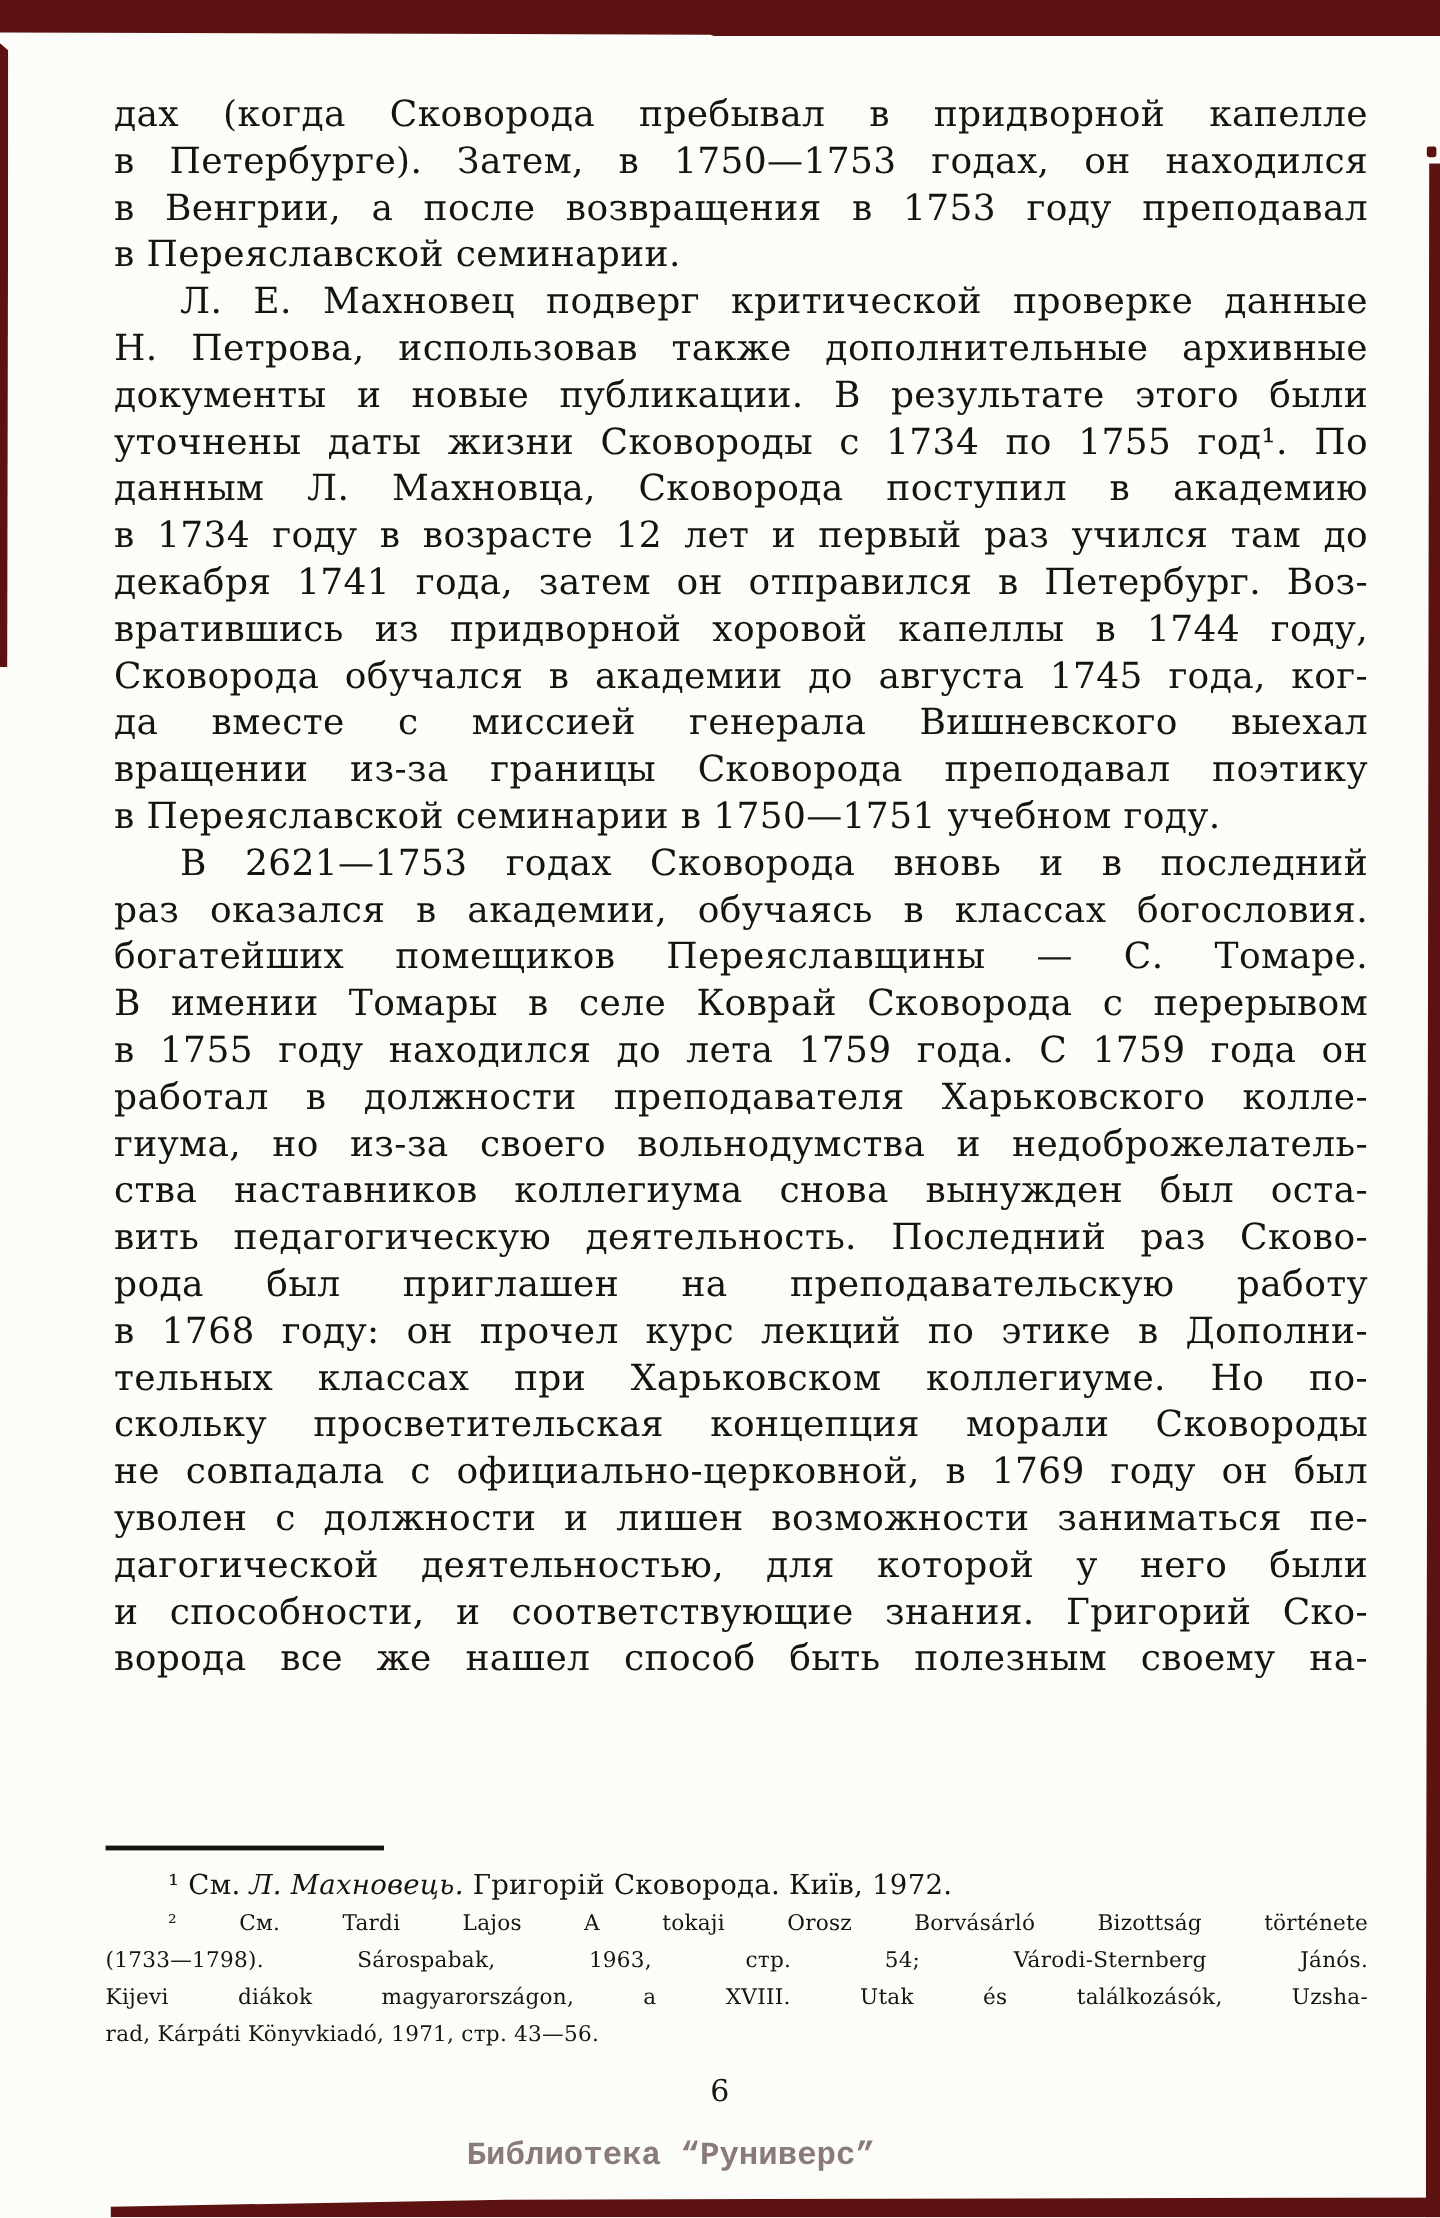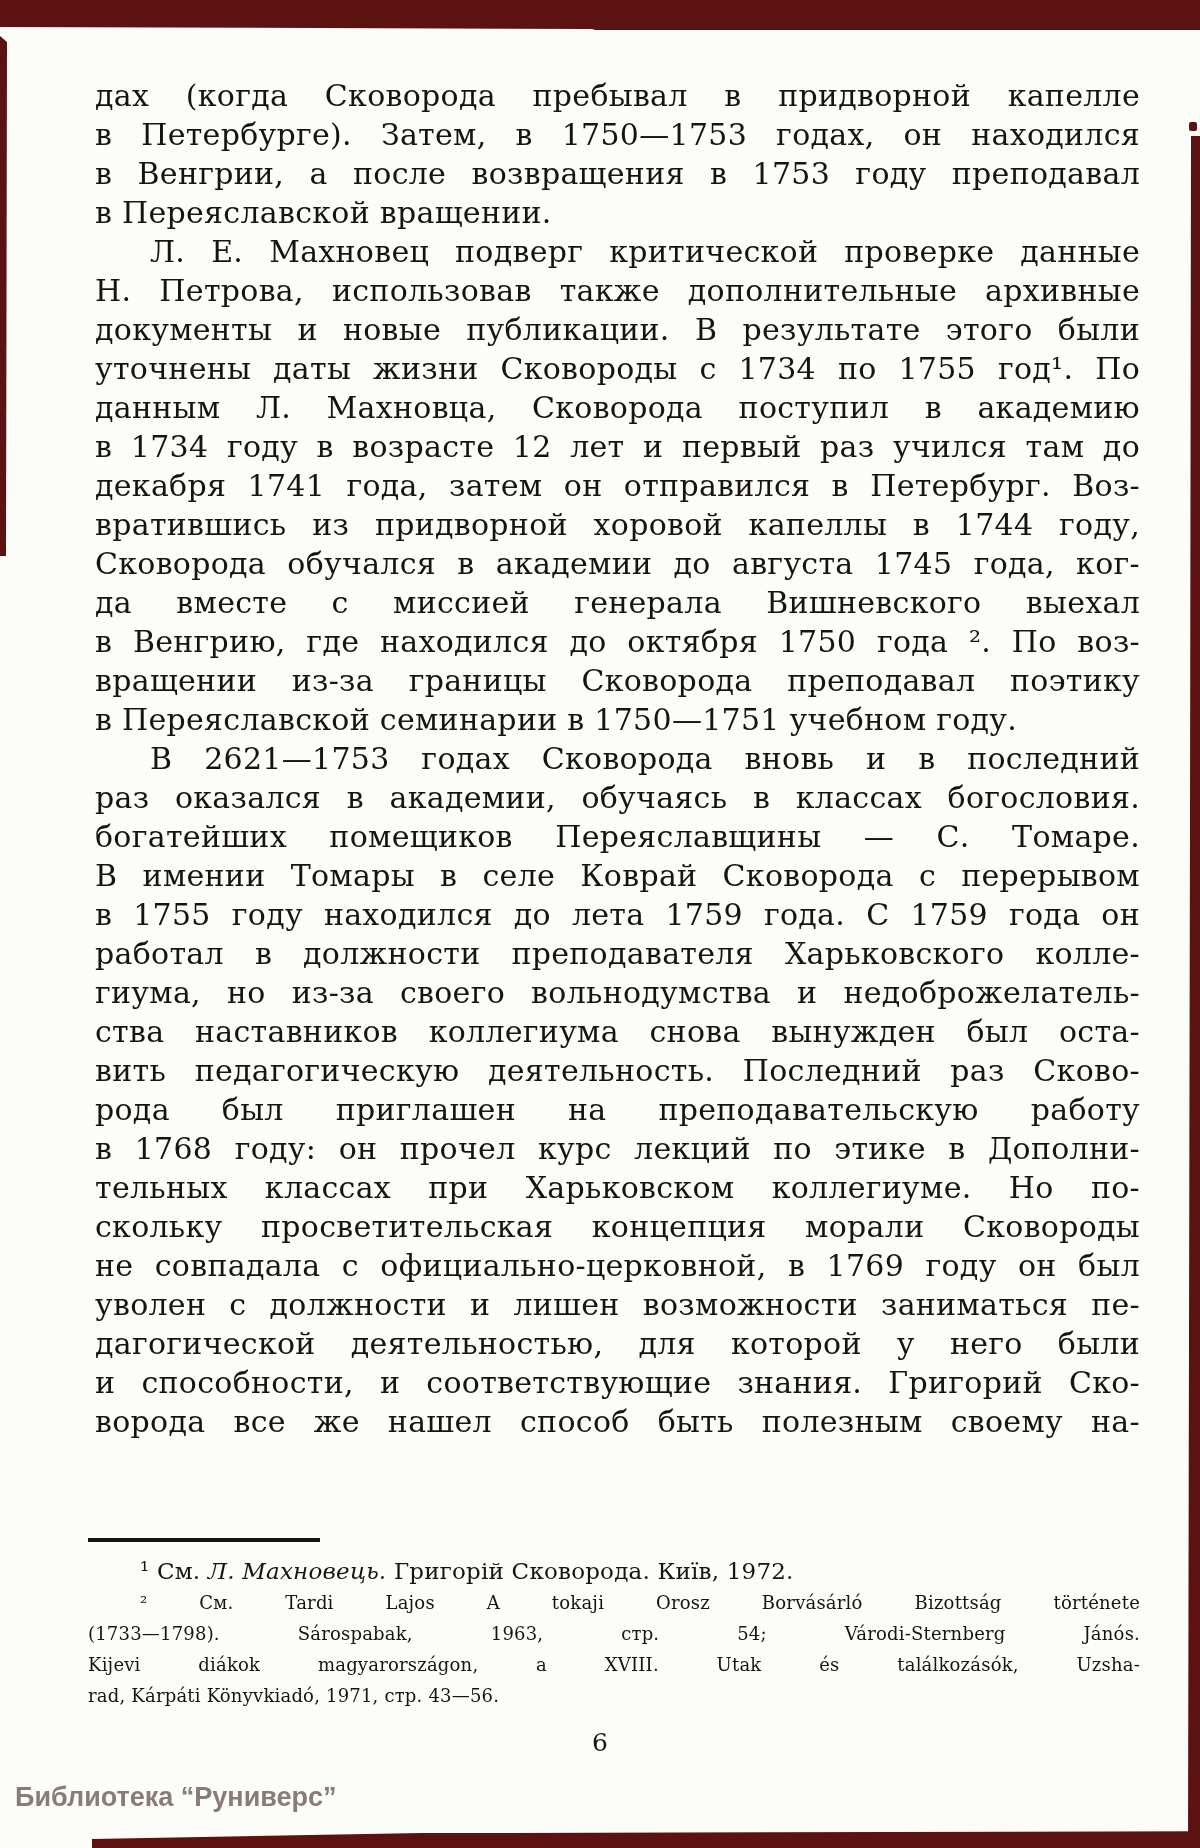--- a/index.html
+++ b/index.html
@@ -40,51 +40,50 @@
   .fnsep{position:absolute;left:88px;top:1538px;width:232px;height:4px;background:var(--ink,#171310);}
   .footnotes{position:absolute;left:88px;top:1556px;width:1052px;}
   .footnotes .line{height:31px;line-height:31px;font-size:18px;letter-spacing:.2px;}
   .footnotes .fline{height:31px;line-height:31px;font-size:23px;letter-spacing:.2px;overflow:hidden;}
   .footnotes .ind{padding-left:52px;}
   .footnotes i{font-style:italic;margin-top:37px;}
 
   .pagenum{position:absolute;left:0;top:1728px;width:1200px;text-align:center;
     font-size:25px;letter-spacing:.3px;}
 
-  .watermark{position:absolute;left:15px;top:1782px;width:1118px;text-align:left;
-    font-family:Liberation Sans, sans-serif;font-weight:bold;font-size:27px;
+  .watermark{position:absolute;left:0;top:1782px;width:1118px;text-align:center;
+    font-family:Liberation Mono, monospace;font-weight:bold;font-size:27px;
     color:var(--wm,#8a7b79);}
 </style>
 </head>
 <body style="--edge: #5c1210; --paper: #fcfdf8; --ink: #171310; --wm: #8a7b79;">
 
 <div class="page">
 
   <div class="edge top"></div>
   <div class="edge left"></div>
   <div class="edge dot"></div>
   <div class="edge right"></div>
   <div class="edge bottom"></div>
 
   <div class="body">
       <div class="line jl">дах (когда Сковорода пребывал в придворной капелле</div>
       <div class="line jl">в Петербурге). Затем, в 1750—1753 годах, он находился</div>
       <div class="line jl">в Венгрии, а после возвращения в 1753 году преподавал</div>
-      <div class="line">в Переяславской вращении.</div>
+      <div class="line">в Переяславской семинарии.</div>
       <div class="line jl ind">Л. Е. Махновец подверг критической проверке данные</div>
       <div class="line jl">Н. Петрова, использовав также дополнительные архивные</div>
       <div class="line jl">документы и новые публикации. В результате этого были</div>
       <div class="line jl">уточнены даты жизни Сковороды с 1734 по 1755 год¹. По</div>
       <div class="line jl">данным Л. Махновца, Сковорода поступил в академию</div>
       <div class="line jl">в 1734 году в возрасте 12 лет и первый раз учился там до</div>
       <div class="line jl">декабря 1741 года, затем он отправился в Петербург. Воз-</div>
       <div class="line jl">вратившись из придворной хоровой капеллы в 1744 году,</div>
       <div class="line jl">Сковорода обучался в академии до августа 1745 года, ког-</div>
       <div class="line jl">да вместе с миссией генерала Вишневского выехал</div>
-      <div class="line jl">в Венгрию, где находился до октября 1750 года ². По воз-</div>
       <div class="line jl">вращении из-за границы Сковорода преподавал поэтику</div>
       <div class="line">в Переяславской семинарии в 1750—1751 учебном году.</div>
       <div class="line jl ind">В 2621—1753 годах Сковорода вновь и в последний</div>
       <div class="line jl">раз оказался в академии, обучаясь в классах богословия.</div>
       <div class="line jl">богатейших помещиков Переяславщины — С. Томаре.</div>
       <div class="line jl">В имении Томары в селе Коврай Сковорода с перерывом</div>
       <div class="line jl">в 1755 году находился до лета 1759 года. С 1759 года он</div>
       <div class="line jl">работал в должности преподавателя Харьковского колле-</div>
       <div class="line jl">гиума, но из-за своего вольнодумства и недоброжелатель-</div>
       <div class="line jl">ства наставников коллегиума снова вынужден был оста-</div>

